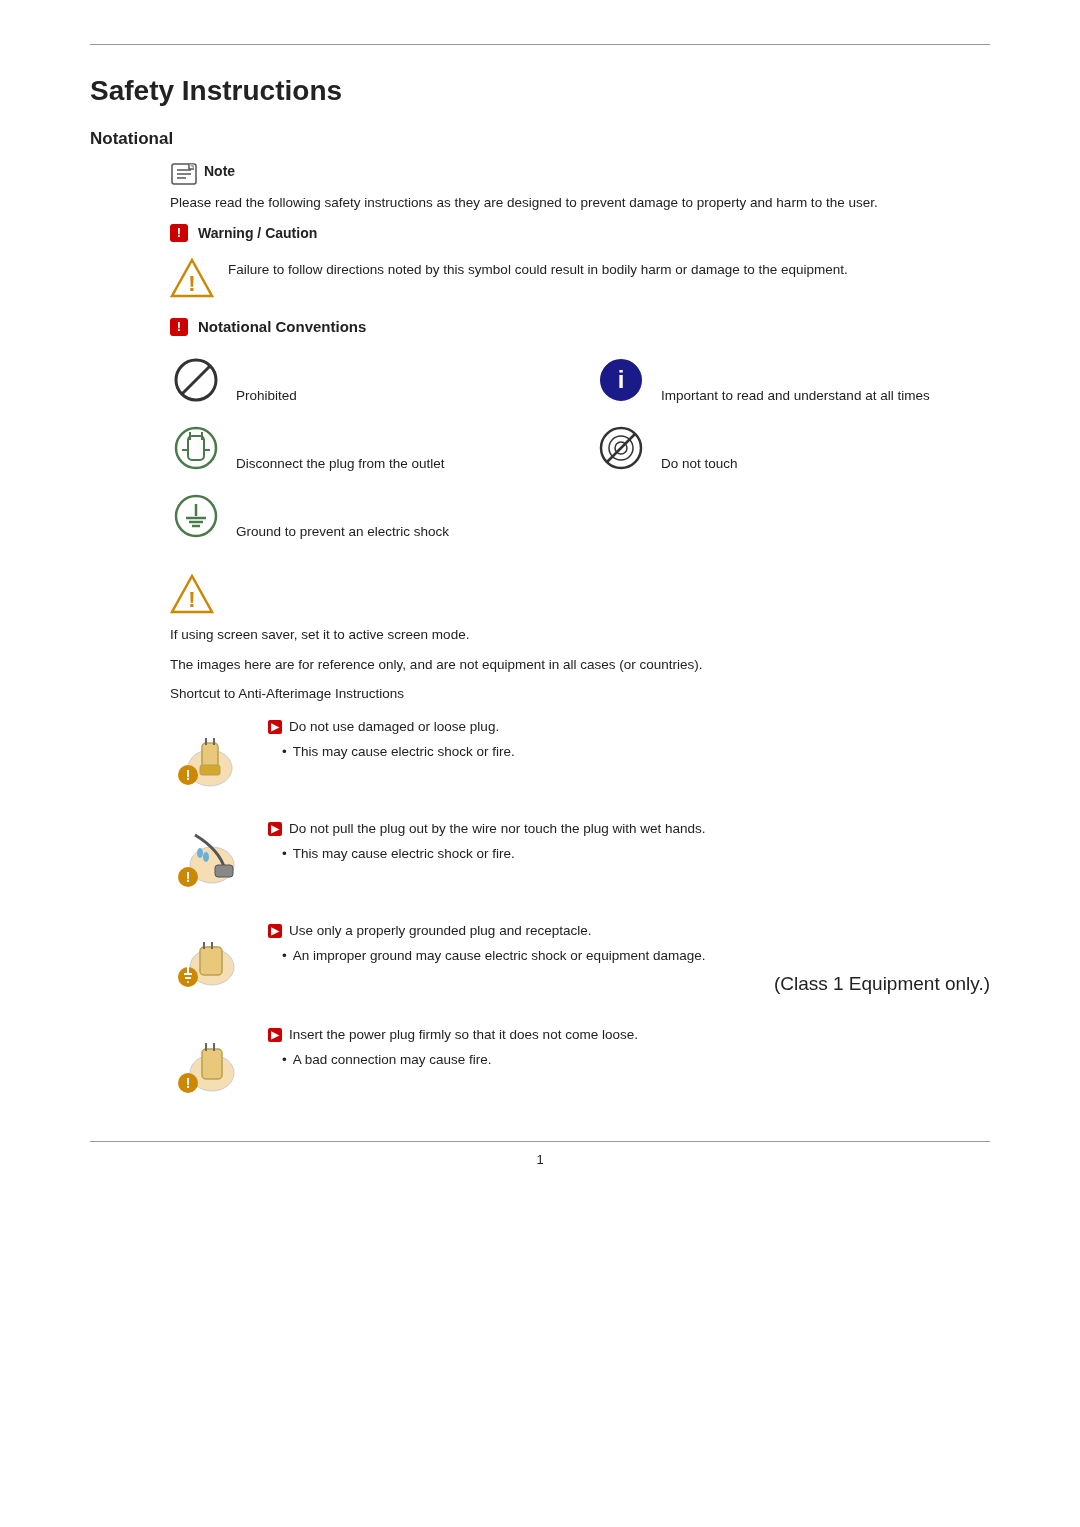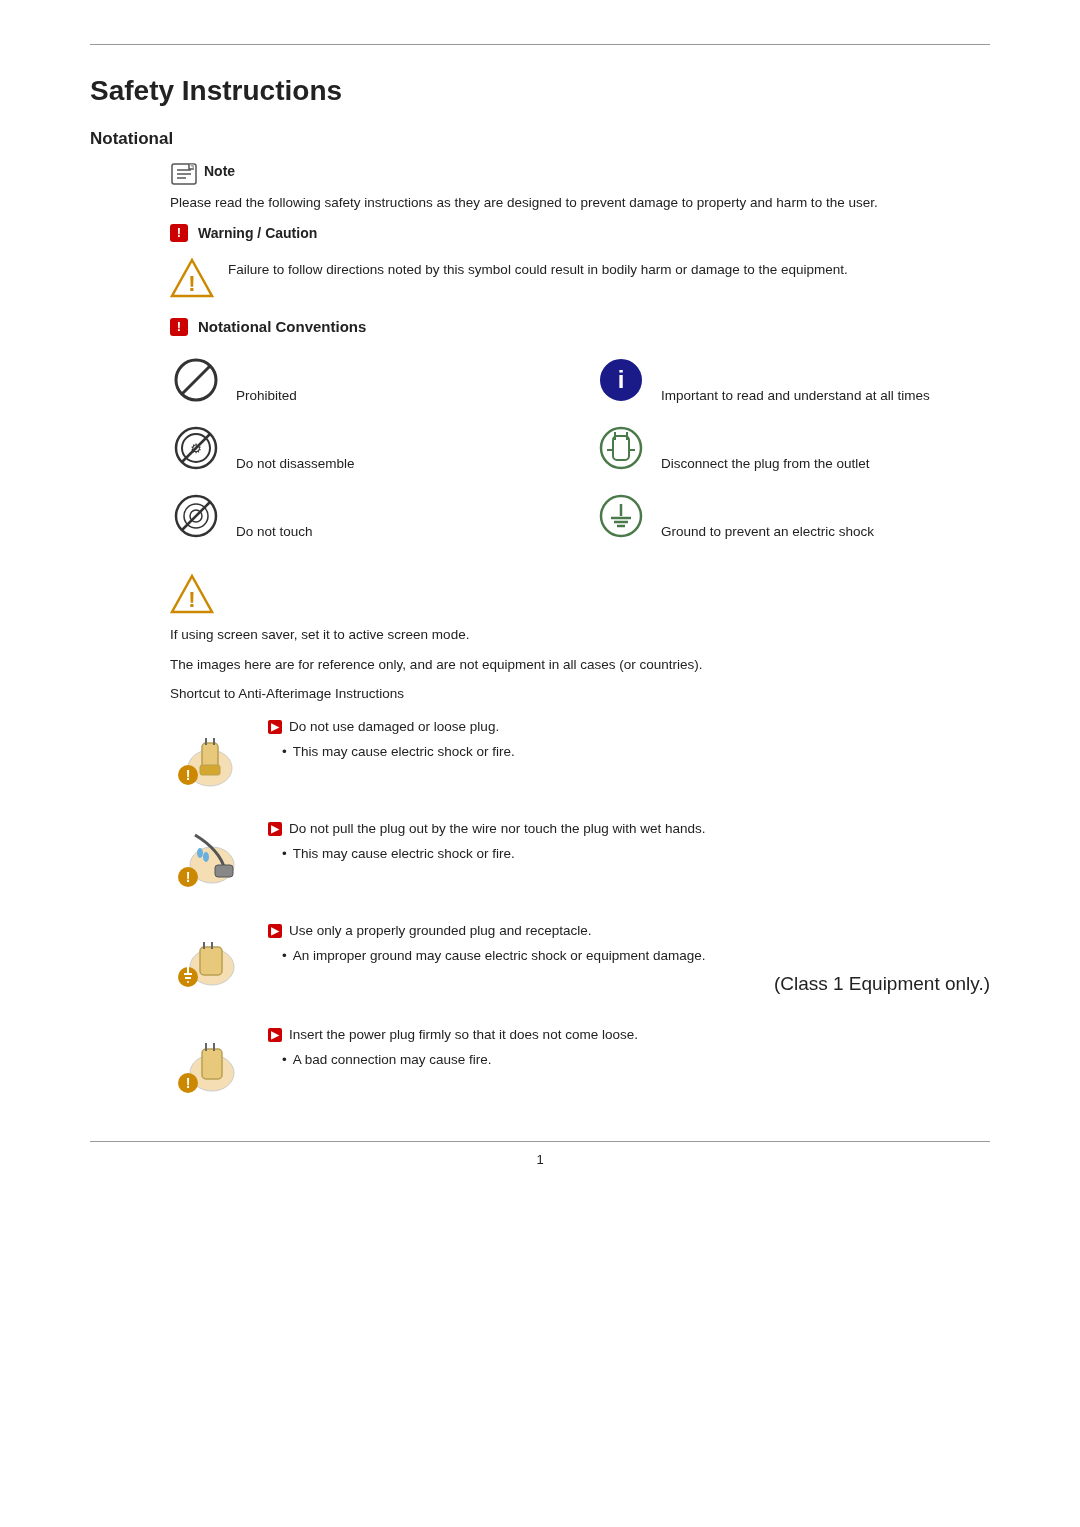--- a/index.html
+++ b/index.html
@@ -272,31 +272,20 @@
         <div class="conv-item">
           <div class="conv-icon">
             <svg width="52" height="52" viewBox="0 0 52 52">
               <circle cx="26" cy="26" r="20" fill="#1a1a88" stroke="#1a1a88" stroke-width="2"></circle>
               <text x="26" y="34" text-anchor="middle" font-size="24" font-weight="bold" fill="white">i</text>
             </svg>
           </div>
           <span class="conv-text">Important to read and understand at all times</span>
         </div>
 
-        <div class="conv-item">
-          <div class="conv-icon">
-            <svg width="52" height="52" viewBox="0 0 52 52">
-              <circle cx="26" cy="26" r="20" fill="none" stroke="#333" stroke-width="2.5"></circle>
-              <circle cx="26" cy="26" r="14" fill="none" stroke="#333" stroke-width="2"></circle>
-              <text x="26" y="31" text-anchor="middle" font-size="13" fill="#333">⚙</text>
-              <line x1="40" y1="12" x2="12" y2="40" stroke="#333" stroke-width="2.5"></line>
-            </svg>
-          </div>
-          <span class="conv-text">Do not disassemble</span>
-        </div>
 
         <div class="conv-item">
           <div class="conv-icon">
             <svg width="52" height="52" viewBox="0 0 52 52">
               <circle cx="26" cy="26" r="20" fill="none" stroke="#4a7a4a" stroke-width="2.5"></circle>
               <rect x="18" y="14" width="16" height="24" rx="4" fill="none" stroke="#4a7a4a" stroke-width="2"></rect>
               <line x1="20" y1="10" x2="20" y2="18" stroke="#4a7a4a" stroke-width="2"></line>
               <line x1="32" y1="10" x2="32" y2="18" stroke="#4a7a4a" stroke-width="2"></line>
               <line x1="12" y1="28" x2="18" y2="28" stroke="#4a7a4a" stroke-width="2"></line>
               <line x1="34" y1="28" x2="40" y2="28" stroke="#4a7a4a" stroke-width="2"></line>

